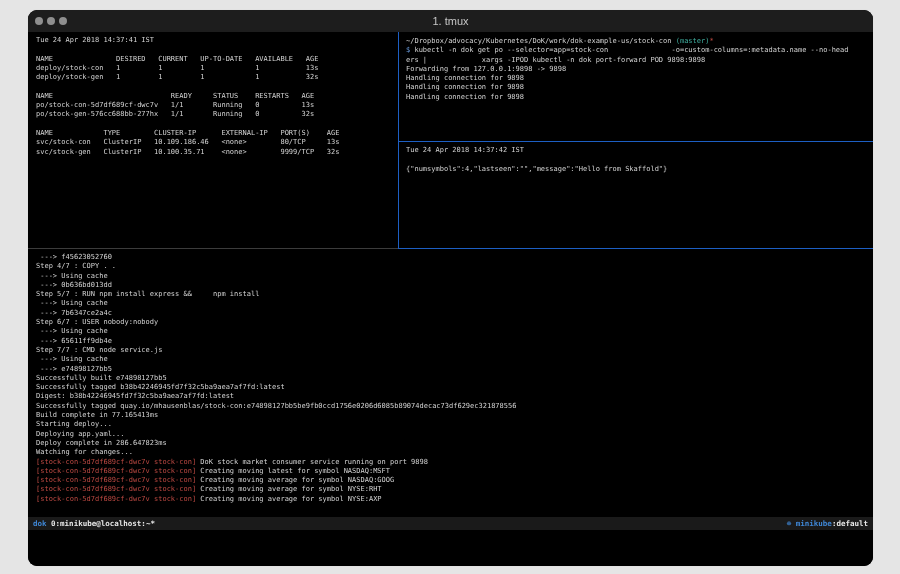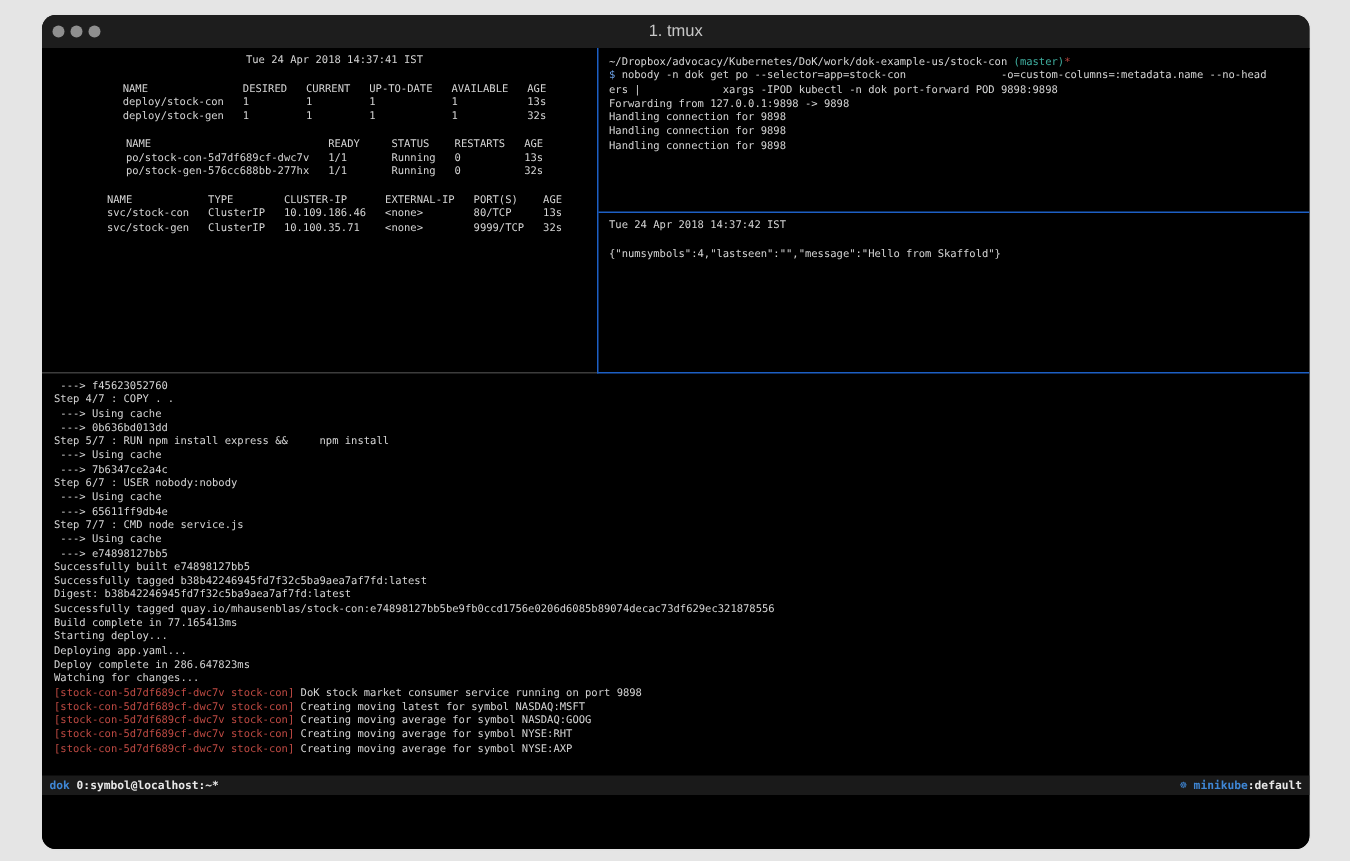--- a/index.html
+++ b/index.html
@@ -7,21 +7,21 @@
   .window{position:absolute;left:28px;top:10px;width:845px;height:556px;background:#010101;border-radius:9px;overflow:hidden;box-shadow:0 0 0 1px #e2e2e2;}
   .titlebar{position:relative;height:22px;background:var(--titlebar-bg,#1d1d1d);border-bottom:1px solid #000;}
   .lights{position:absolute;left:7px;top:7px;display:flex;gap:4px;}
   .light{width:8px;height:8px;border-radius:50%;background:var(--traffic-gray,#8f8f8f);display:inline-block;}
   .title{text-align:center;font-family:"Liberation Sans",sans-serif;font-size:11px;line-height:22px;color:#c7c7c7;}
   .terminal{position:absolute;left:0;top:22px;right:0;bottom:0;background:#000;
             font-family:"DejaVu Sans Mono",monospace;font-size:7px;line-height:9.3px;color:var(--foreground,#d4d4d4);}
   pre{margin:0;font:inherit;}
   .line{white-space:pre;}
   .pane{position:absolute;overflow:hidden;}
-  .pane-left{left:0;top:0;width:370px;height:216px;padding:4px 0 0 20px;box-sizing:border-box;text-align:center;}
+  .pane-left{left:0;top:0;width:370px;height:216px;padding:4px 0 0 8px;box-sizing:border-box;}
   .pane-pf{left:371px;top:0;right:0;height:109px;padding:5px 0 0 7px;box-sizing:border-box;}
   .pane-watch{left:371px;top:110px;right:12px;height:106px;padding:4px 0 0 7px;box-sizing:border-box;}
   .pane-bottom{left:0;top:217px;right:0;height:268px;padding:4px 0 0 8px;box-sizing:border-box;}
   .divider{position:absolute;background:var(--inactive-border,#3c3c3c);}
   .divider.blue{background:var(--active-border,#1d5fc4);}
   .vdiv{left:370px;top:0;width:1px;height:217px;}
   .hdiv-r1{left:371px;right:0;top:109px;height:1px;}
   .hdiv-l{left:0;top:216px;width:370px;height:1px;}
   .hdiv-r2{left:370px;right:0;top:216px;height:1px;}
   .teal{color:var(--branch-teal,#3fae9f);}
@@ -64,21 +64,21 @@
 
 NAME            TYPE        CLUSTER-IP      EXTERNAL-IP   PORT(S)    AGE
 svc/stock-con   ClusterIP   10.109.186.46   &lt;none&gt;        80/TCP     13s
 svc/stock-gen   ClusterIP   10.100.35.71    &lt;none&gt;        9999/TCP   32s</pre>
       </div>
 
       <div class="divider vdiv blue"></div>
 
       <div class="pane pane-pf">
         <div class="line"><span>~/Dropbox/advocacy/Kubernetes/DoK/work/dok-example-us/stock-con </span><span class="teal">(master)</span><span class="red">*</span></div>
-        <div class="line"><span class="blue">$ </span><span>nobody -n dok get po --selector=app=stock-con               -o=custom-columns=:metadata.name --no-head</span></div>
+        <div class="line"><span class="blue">$ </span><span>kubectl -n dok get po --selector=app=stock-con               -o=custom-columns=:metadata.name --no-head</span></div>
         <pre>ers |             xargs -IPOD kubectl -n dok port-forward POD 9898:9898
 Forwarding from 127.0.0.1:9898 -&gt; 9898
 Handling connection for 9898
 Handling connection for 9898
 Handling connection for 9898</pre>
       </div>
 
       <div class="divider hdiv-r1 blue"></div>
 
       <div class="pane pane-watch">
@@ -114,19 +114,19 @@
 Deploy complete in 286.647823ms
 Watching for changes...</pre>
         <div class="line"><span class="red">[stock-con-5d7df689cf-dwc7v stock-con]</span><span> DoK stock market consumer service running on port 9898</span></div>
         <div class="line"><span class="red">[stock-con-5d7df689cf-dwc7v stock-con]</span><span> Creating moving latest for symbol NASDAQ:MSFT</span></div>
         <div class="line"><span class="red">[stock-con-5d7df689cf-dwc7v stock-con]</span><span> Creating moving average for symbol NASDAQ:GOOG</span></div>
         <div class="line"><span class="red">[stock-con-5d7df689cf-dwc7v stock-con]</span><span> Creating moving average for symbol NYSE:RHT</span></div>
         <div class="line"><span class="red">[stock-con-5d7df689cf-dwc7v stock-con]</span><span> Creating moving average for symbol NYSE:AXP</span></div>
       </div>
 
       <div class="statusbar">
-        <div class="status-left"><span class="status-blue">dok </span><span class="status-white">0:symbol@localhost:~*</span></div>
+        <div class="status-left"><span class="status-blue">dok </span><span class="status-white">0:minikube@localhost:~*</span></div>
         <div class="status-right"><span class="status-blue">☸ minikube</span><span class="status-white">:default</span></div>
       </div>
 
     </div>
   </div>
 </div>
 
 </body></html>

